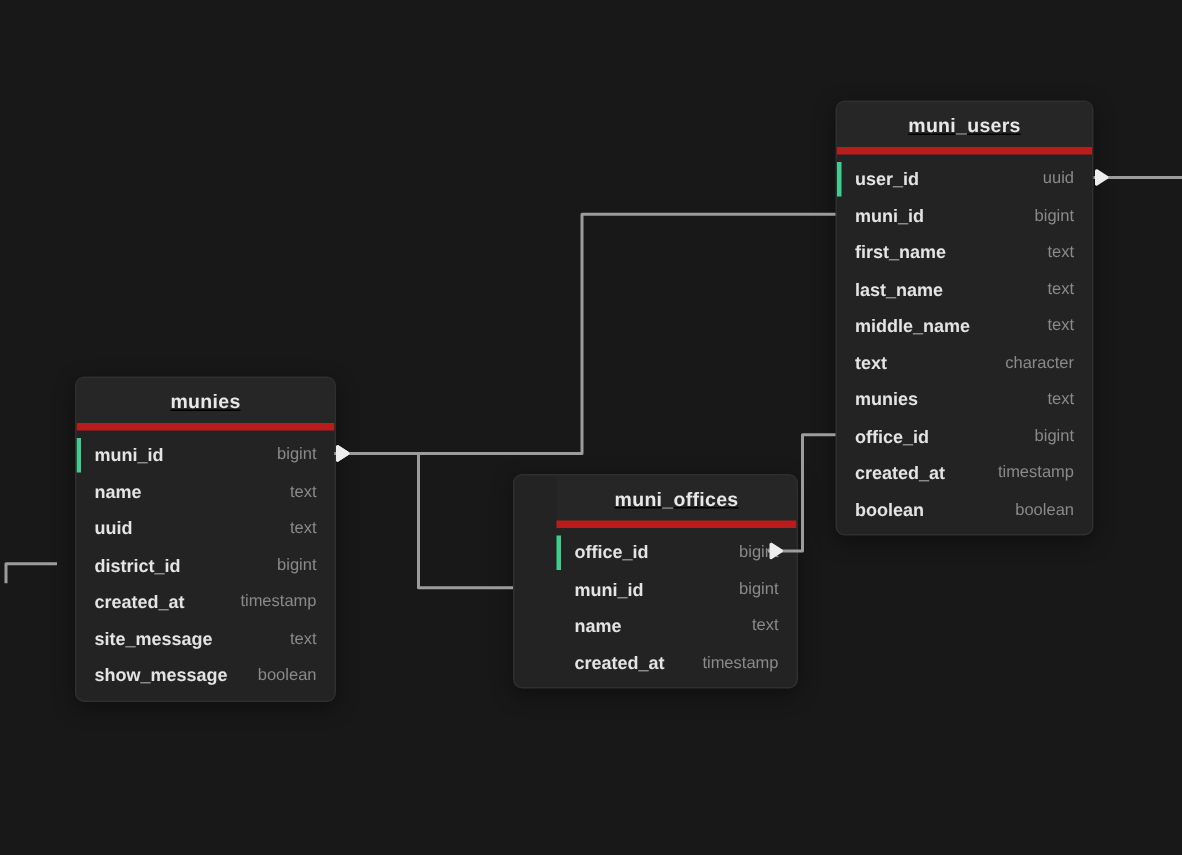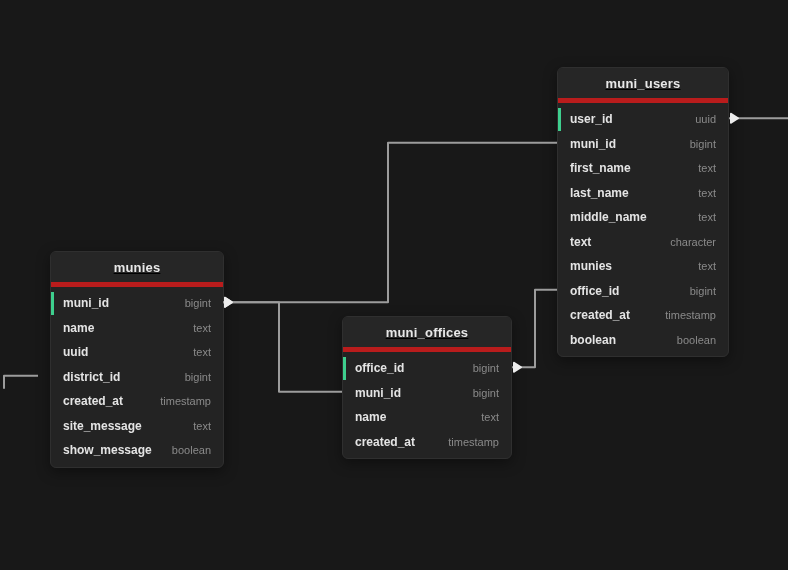--- a/index.html
+++ b/index.html
@@ -127,21 +127,21 @@
           <div class="column-row">
             <span class="column-name">site_message</span>
             <span class="column-type">text</span>
           </div>
           <div class="column-row">
             <span class="column-name">show_message</span>
             <span class="column-type">boolean</span>
           </div>
         </div>
       </div>
-      <div class="table-node" style="left: 342px; top: 316px; width: 170px;">
+      <div class="table-node" style="left: 342px; top: 316px; width: 190px; padding-left: 28px;">
         <div class="table-header">
           <span class="table-title">muni_offices</span>
         </div>
         <div class="table-body">
           <div class="column-row">
             <div class="pk-bar"></div>
             <span class="column-name">office_id</span>
             <span class="column-type">bigint</span>
           </div>
           <div class="column-row">

